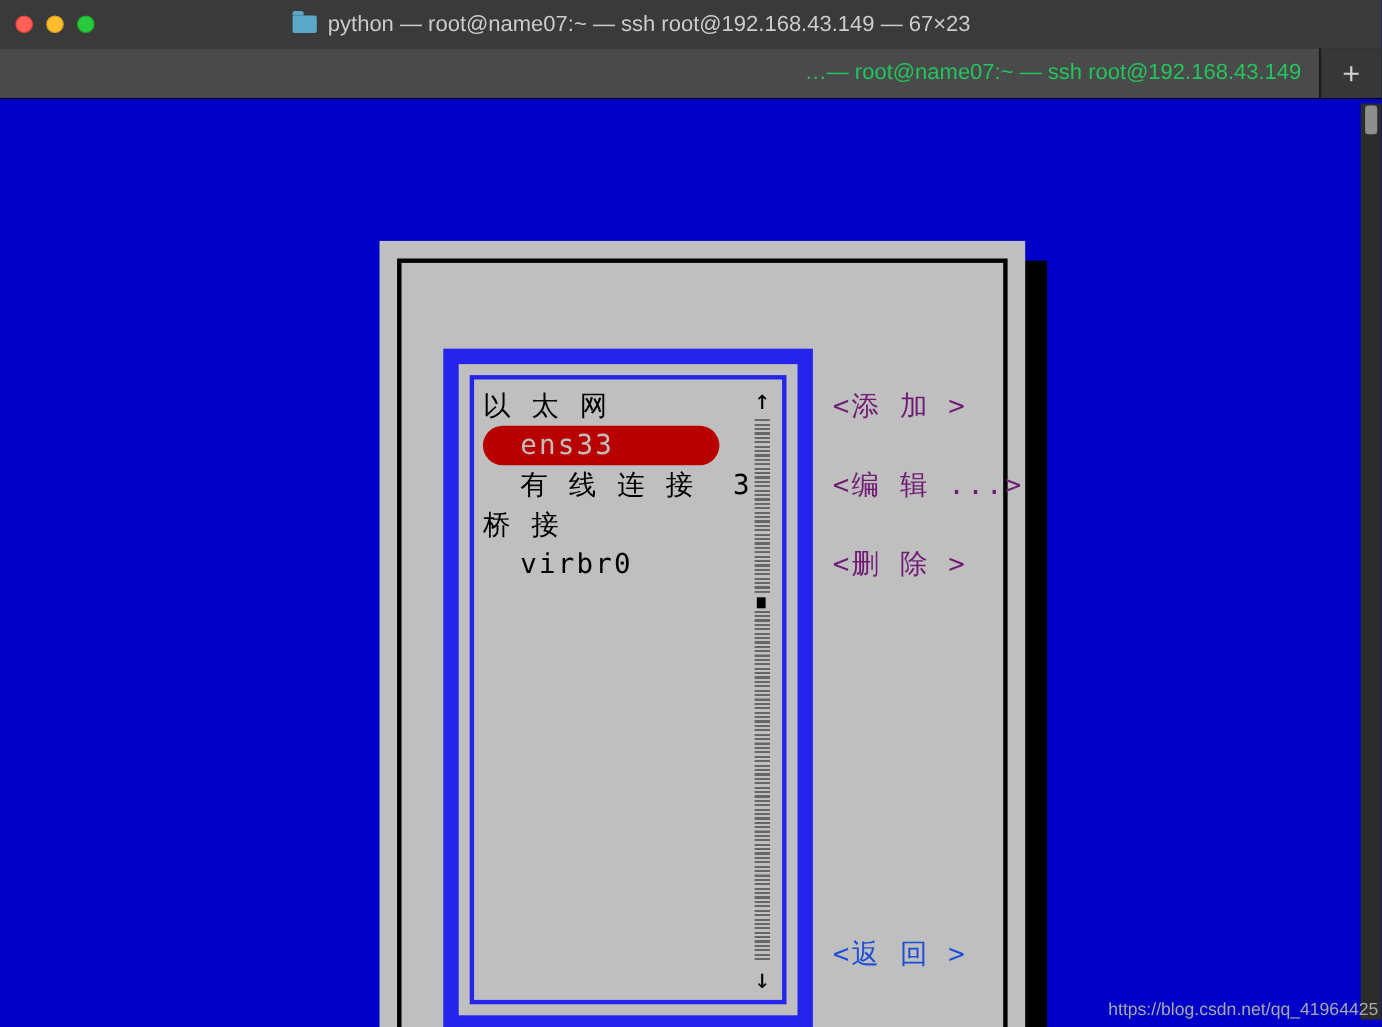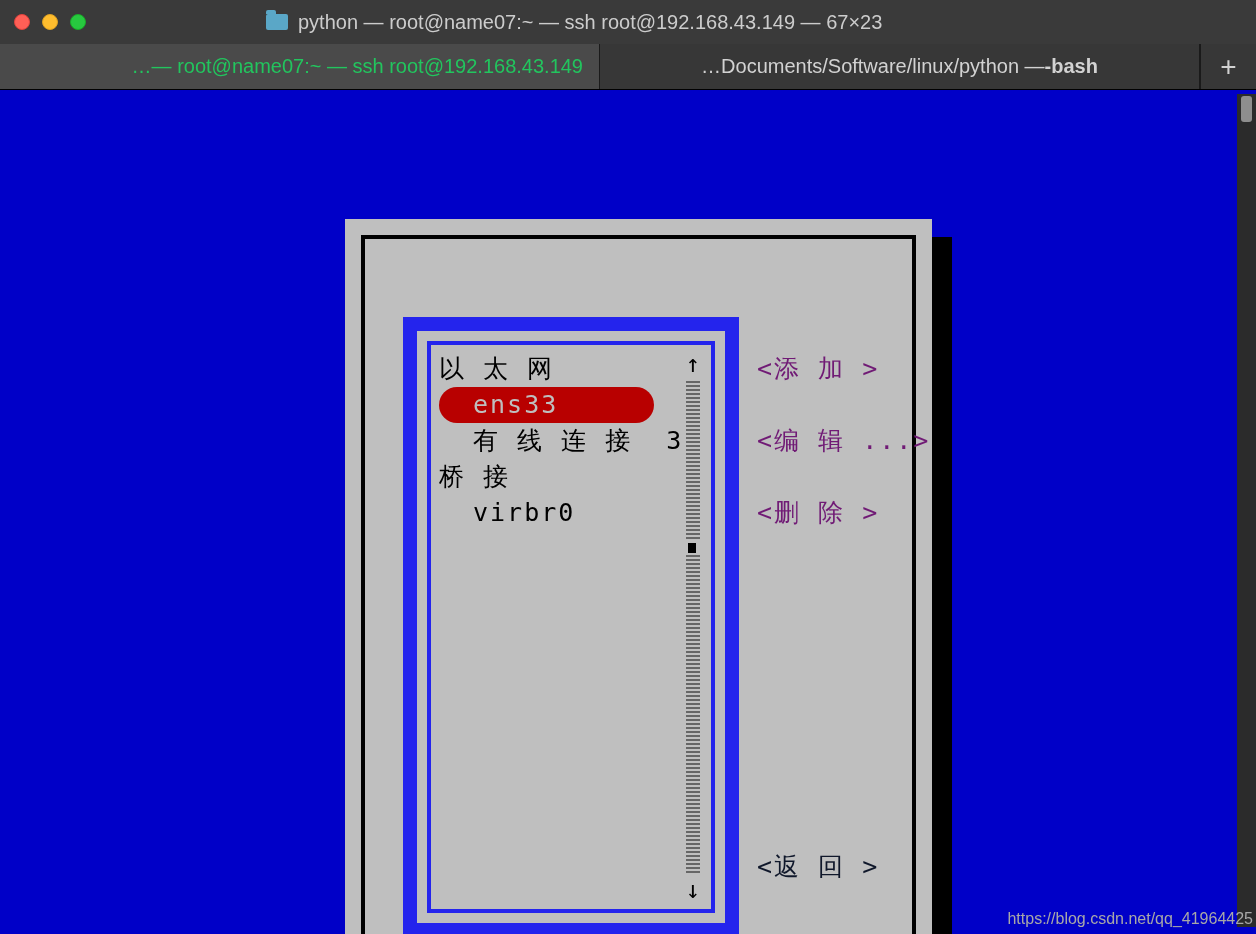--- a/index.html
+++ b/index.html
@@ -155,21 +155,21 @@
     position:absolute;
     left:392px; top:112px;
     font-size:25px; color:#701a75; letter-spacing:2px;
     line-height:36px;
   }
   .actions .row { height:36px; white-space:pre; }
   .actions .spacer { height:36px; }
   .back-btn {
     position:absolute;
     left:392px; bottom:76px;
-    font-size:25px; color:#0f172a; letter-spacing:2px;
+    font-size:25px; color:#1d4ed8; letter-spacing:2px;
   }
   
   .watermark {
     position:absolute;
     right:3px; bottom:6px;
     color:#a8a8a8;
     font-family: -apple-system, sans-serif;
     font-size:16px;
   }
 </style>
@@ -182,24 +182,20 @@
     <div class="tl yellow"></div>
     <div class="tl green"></div>
   </div>
   <div class="folder-icon"></div>
   <div class="titlebar-text">python — root@name07:~ — ssh root@192.168.43.149 — 67×23</div>
 </div>
 
 <div class="tabbar">
   <div class="tab active">
     <span>…— root@name07:~ — ssh root@192.168.43.149</span>
-  </div>
-  <div class="tab">
-    <span>…Documents/Software/linux/python — </span>
-    <span class="bold">-bash</span>
   </div>
   <div class="tabplus">
     <span>+</span>
   </div>
 </div>
 
 <div class="term-wrap">
   <div class="term-inner">
 
     <div class="dialog-shadow"></div>

